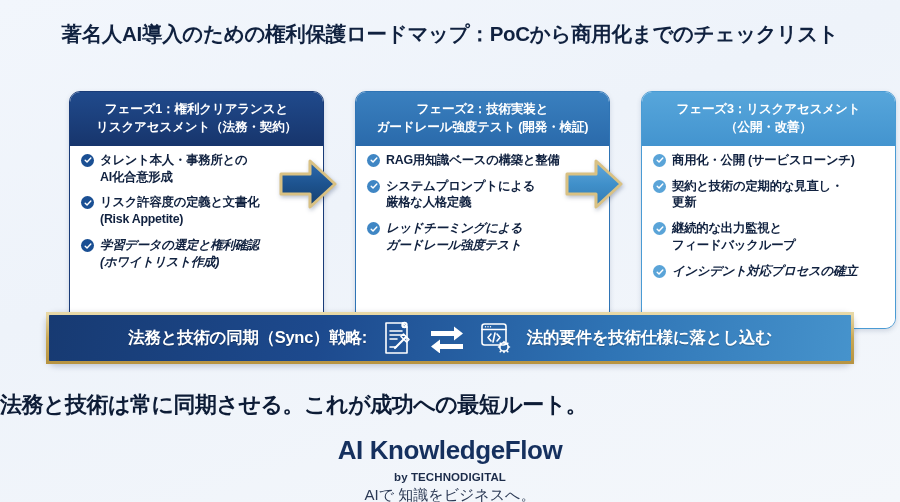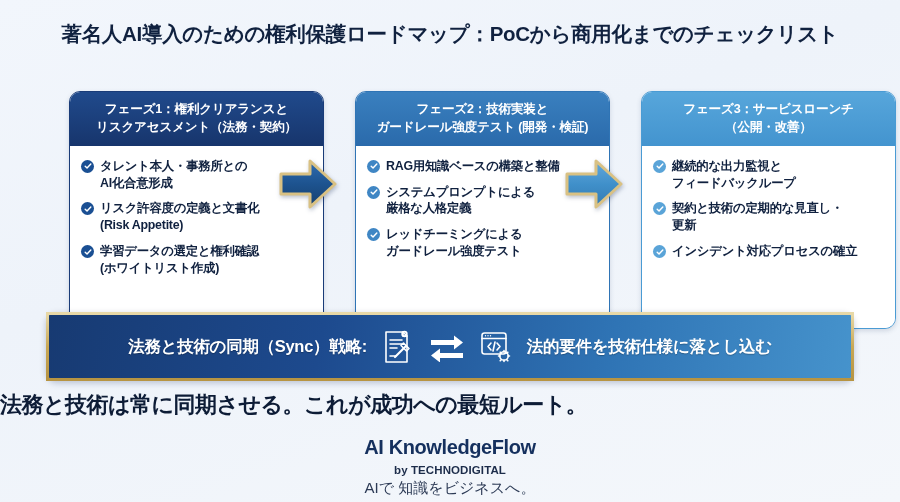--- a/index.html
+++ b/index.html
@@ -58,30 +58,30 @@
     line-height: 1.42;
     letter-spacing: -0.2px;
   }
   .c1 .card-head { background: linear-gradient(180deg,#204a8c 0%, #17356c 100%); }
   .c2 .card-head { background: linear-gradient(180deg,#3a80bf 0%, #2a6aab 100%); }
   .c3 .card-head { background: linear-gradient(180deg,#57a6db 0%, #4394cf 100%); }
 
   .card-body {
     flex: 1;
     background: #fff;
-    padding: 11px 11px 8px 11px;
+    padding: 5px 11px 8px 11px;
     border-top: 1.5px solid rgba(255,255,255,0.4);
   }
   .item {
     display: flex;
     gap: 6px;
     margin-bottom: 9px;
     align-items: flex-start;
   }
-  .item:last-child { margin-bottom: 0; }
+  .item:last-child { margin-bottom: 0; font-style: italic; }
   .chk {
     flex: 0 0 auto;
     width: 13px; height: 13px;
     border-radius: 50%;
     margin-top: 2px;
     display: inline-flex;
     align-items: center;
     justify-content: center;
   }
   .c1 .chk { background: #1a4f93; }
@@ -108,21 +108,21 @@
   .arrow.a2 { left: 565px; }
   .arrow svg { width: 100%; height: 100%; display: block;
     filter: drop-shadow(1px 2px 2px rgba(30,50,90,0.3)); }
 
   
   .banner-wrap {
     position: absolute;
     top: 312px;
     left: 46px;
     right: 46px;
-    height: 69px;
+    height: 52px;
     border: 3px solid;
     border-image: linear-gradient(180deg,#e8d9a8 0%, #c9a855 50%, #b79442 100%) 1;
     border-radius: 11px;
     background: linear-gradient(100deg, #173a72 0%, #1d4a8e 34%, #2f74b5 70%, #4693cc 100%);
     box-shadow: 0 2px 6px rgba(25,45,90,0.25);
     display: flex;
     align-items: center;
     justify-content: center;
     gap: 14px;
     padding: 0 18px;
@@ -151,21 +151,21 @@
   }
 
   
   .brand {
     position: absolute;
     top: 436px;
     left: 0; right: 0;
     text-align: center;
   }
   .brand-name {
-    font-size: 20px;
+    font-size: 26px;
     font-weight: 700;
     color: #15305e;
     letter-spacing: -0.4px;
     line-height: 1.1;
   }
   .brand-by {
     font-size: 11.5px;
     font-weight: 700;
     color: #1c2c4a;
     margin-top: 6px;
@@ -251,41 +251,49 @@
             </svg>
         </span>
         <span class="item-text" style="white-space:pre-line">レッドチーミングによる
 ガードレール強度テスト</span>
       </div>
     </div>
   </div>
 
   <div class="card c3">
     <div class="card-head">
-      <div>フェーズ3：サービスローンチ</div>
+      <div>フェーズ3：リスクアセスメント</div>
       <div>（公開・改善）</div>
     </div>
     <div class="card-body">
+      <div class="item">
+        <span class="chk">
+          <svg viewBox="0 0 10 10">
+              <path d="M1.5 5.2 L3.8 7.4 L8.5 2.4" stroke="#ffffff" stroke-width="1.8" fill="none" stroke-linecap="round" stroke-linejoin="round"></path>
+            </svg>
+        </span>
+        <span class="item-text" style="white-space:pre-line">商用化・公開 (サービスローンチ)</span>
+      </div>
+      <div class="item">
+        <span class="chk">
+          <svg viewBox="0 0 10 10">
+              <path d="M1.5 5.2 L3.8 7.4 L8.5 2.4" stroke="#ffffff" stroke-width="1.8" fill="none" stroke-linecap="round" stroke-linejoin="round"></path>
+            </svg>
+        </span>
+        <span class="item-text" style="white-space:pre-line">契約と技術の定期的な見直し・
+更新</span>
+      </div>
       <div class="item">
         <span class="chk">
           <svg viewBox="0 0 10 10">
               <path d="M1.5 5.2 L3.8 7.4 L8.5 2.4" stroke="#ffffff" stroke-width="1.8" fill="none" stroke-linecap="round" stroke-linejoin="round"></path>
             </svg>
         </span>
         <span class="item-text" style="white-space:pre-line">継続的な出力監視と
 フィードバックループ</span>
-      </div>
-      <div class="item">
-        <span class="chk">
-          <svg viewBox="0 0 10 10">
-              <path d="M1.5 5.2 L3.8 7.4 L8.5 2.4" stroke="#ffffff" stroke-width="1.8" fill="none" stroke-linecap="round" stroke-linejoin="round"></path>
-            </svg>
-        </span>
-        <span class="item-text" style="white-space:pre-line">契約と技術の定期的な見直し・
-更新</span>
       </div>
       <div class="item">
         <span class="chk">
           <svg viewBox="0 0 10 10">
               <path d="M1.5 5.2 L3.8 7.4 L8.5 2.4" stroke="#ffffff" stroke-width="1.8" fill="none" stroke-linecap="round" stroke-linejoin="round"></path>
             </svg>
         </span>
         <span class="item-text" style="white-space:pre-line">インシデント対応プロセスの確立</span>
       </div>
     </div>

